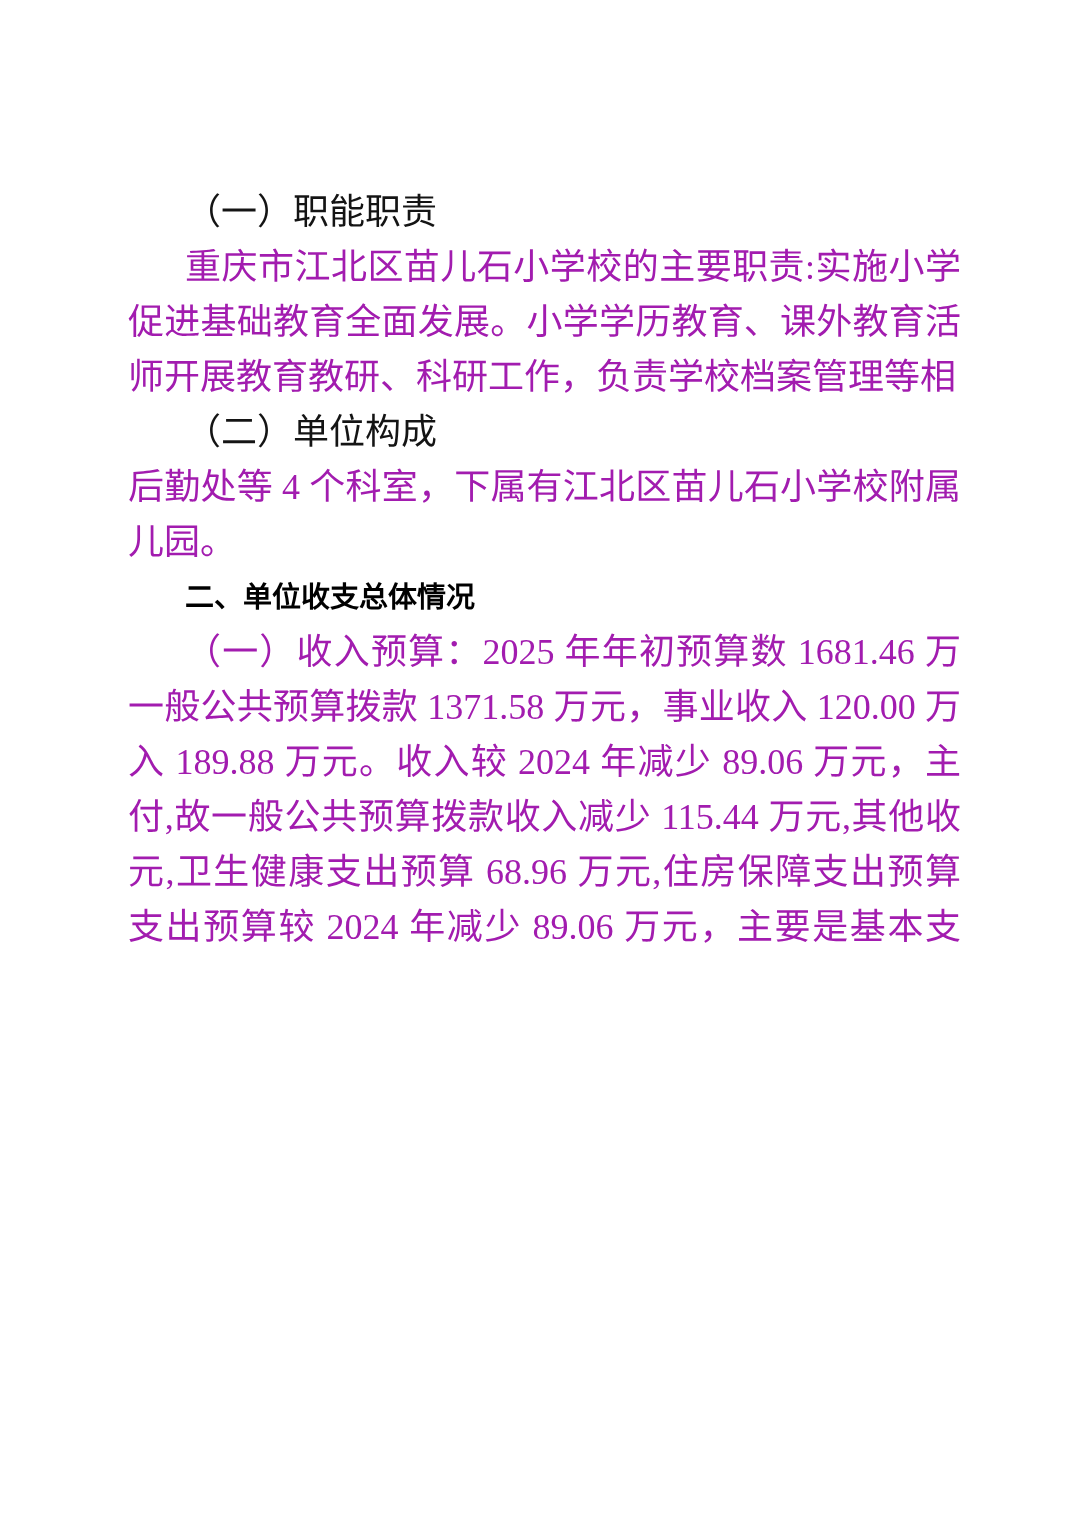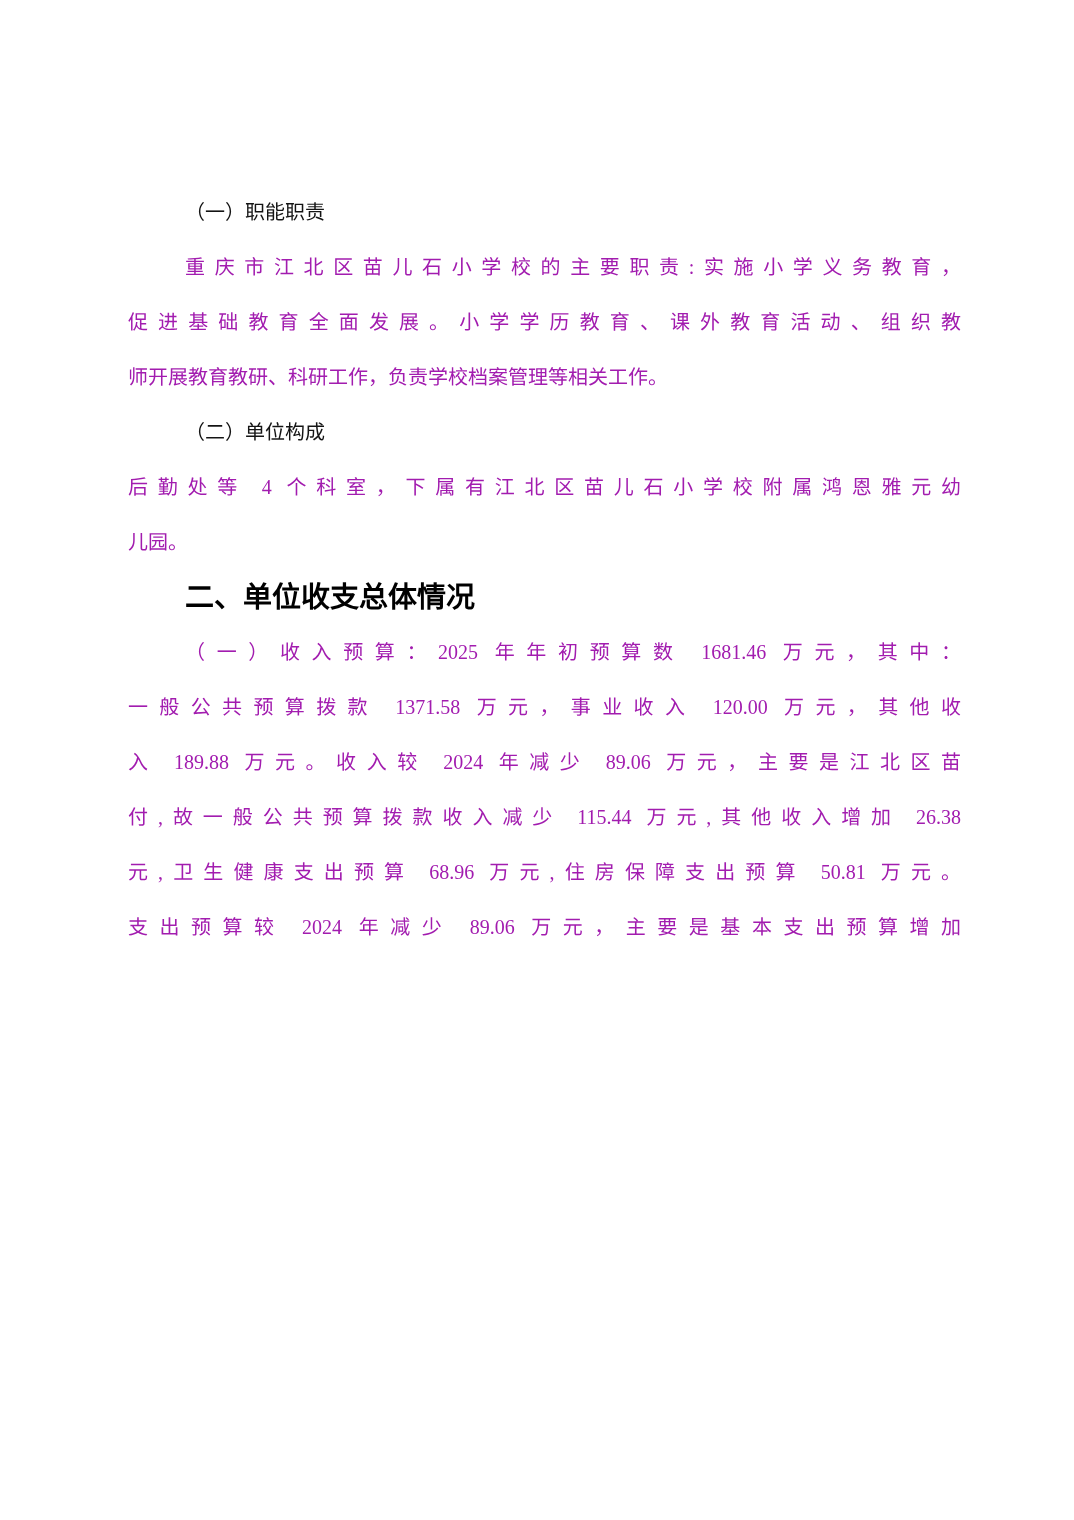--- a/index.html
+++ b/index.html
@@ -18,21 +18,21 @@
   }
   .text-block {
     position: absolute;
     left: 128px;
     top: 185px;
     width: 833px;
   }
   .line {
     height: 55px;
     line-height: 55px;
-    font-size: 20px;
+    font-size: 36px;
     overflow: hidden;
   }
   .indent {
     text-indent: 57px;
   }
   .justify {
     text-align: justify;
     text-align-last: justify;
     text-justify: inter-character;
   }

